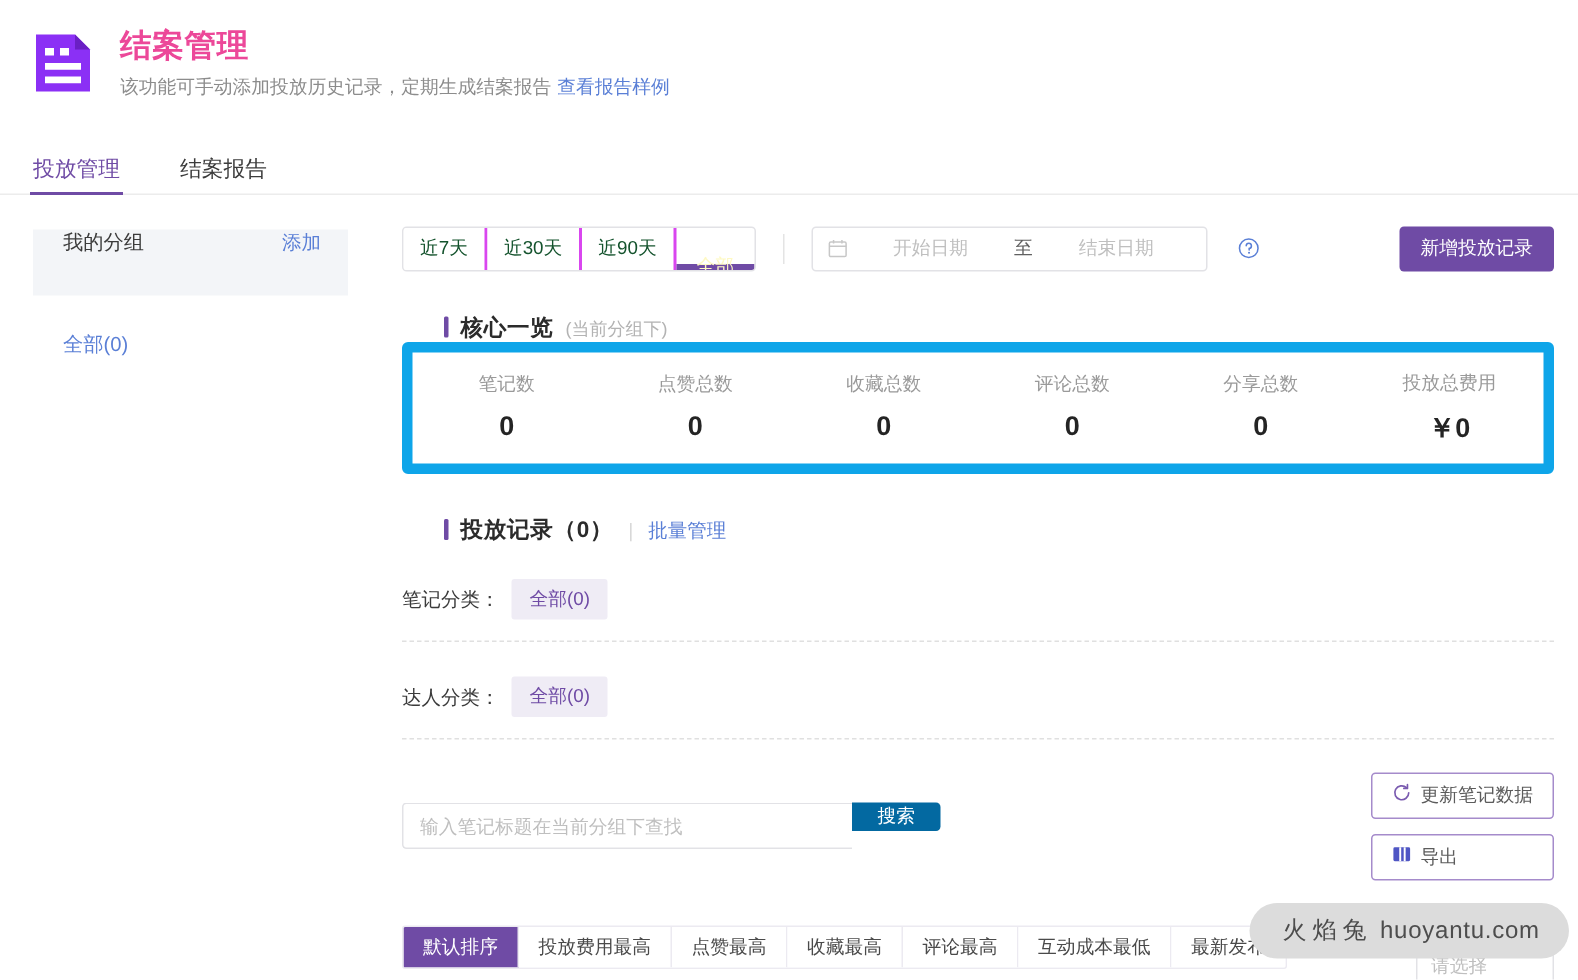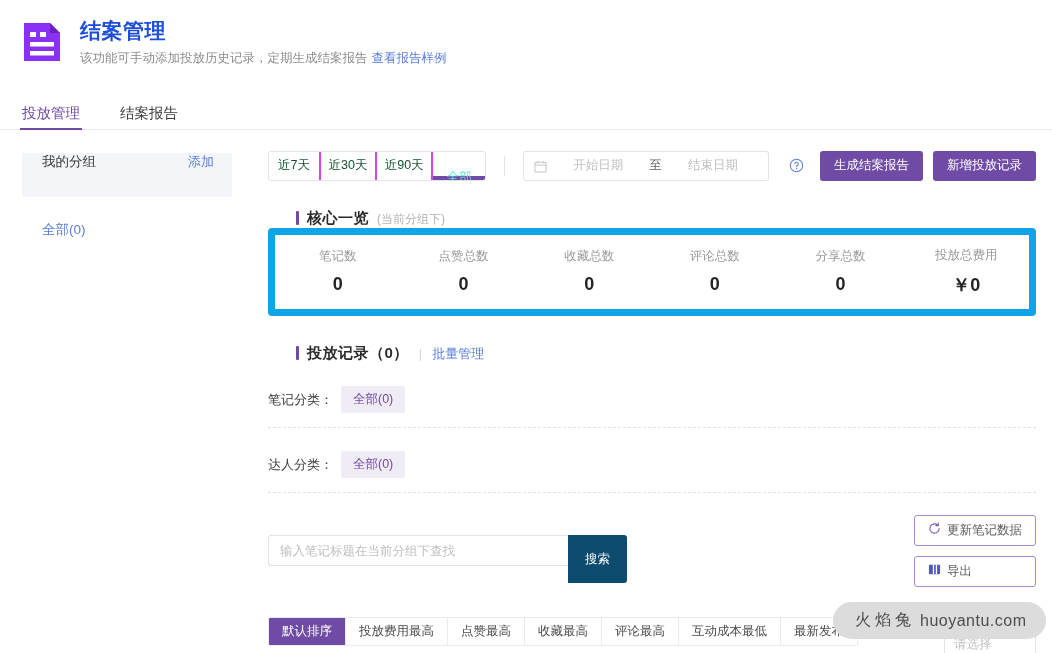--- a/index.html
+++ b/index.html
@@ -20,21 +20,21 @@
   }
   .app-icon {
     width: 44px; height: 44px;
     flex: 0 0 44px;
     margin-top: 4px;
   }
   .header-texts { padding-top: 2px; }
   .header-title {
     font-size: 21px;
     font-weight: bold;
-    color: #1d4ed8;
+    color: #ec4899;
     letter-spacing: 0.5px;
     line-height: 1.25;
   }
   .header-sub {
     margin-top: 6px;
     font-size: 12.5px;
     color: #8c8c8c;
     line-height: 1.4;
   }
   .header-sub .sample-link {
@@ -127,21 +127,21 @@
     align-items: center;
     justify-content: center;
     font-size: 12.5px;
     color: #14532d;
     background: #fff;
     border-right: 2px solid #d946ef;
     cursor: pointer;
     white-space: nowrap;
   }
   .seg-btn:last-child { border-right: none; }
-  .seg-btn.active { background: #6f4ba5; color: #5eead4; margin-top: 24px; }
+  .seg-btn.active { background: #6f4ba5; color: #fef9c3; margin-top: 24px; }
 
   .seg-div {
     width: 1px; height: 20px;
     background: #e4e4e4;
     margin: 0 8px;
   }
 
   .daterange {
     display: flex;
     align-items: center;
@@ -264,22 +264,22 @@
     border-right: none;
     border-radius: 3px 0 0 3px;
     padding: 0 11px;
     font-size: 12.5px;
     color: #333;
     font-family: inherit;
     outline: none;
   }
   .search-input::placeholder { color: #bfbfbf; }
   .search-btn {
-    height: 48px;
-    background: #0c4a6e;
+    height: 19px;
+    background: #0369a1;
     color: #fff;
     border: none;
     border-radius: 0 3px 3px 0;
     padding: 0 17px;
     font-size: 12.5px;
     cursor: pointer;
     font-family: inherit;
   }
   .search-right { margin-left: auto; display: flex; gap: 10px; flex-direction: column; }
   .btn-outline {
@@ -430,21 +430,20 @@
 
       <span class="help-icon">
         <svg viewBox="0 0 16 16" width="15" height="15">
           <circle cx="8" cy="8" r="6.6" fill="none" stroke="#5a7fd6" stroke-width="1.1"></circle>
           <path d="M6.2 6.2a1.85 1.85 0 1 1 2.1 1.95v1.1" fill="none" stroke="#5a7fd6" stroke-width="1.1" stroke-linecap="round"></path>
           <circle cx="8.2" cy="11.2" r=".75" fill="#5a7fd6"></circle>
         </svg>
       </span>
 
       <div class="filter-right">
-        <button class="btn-primary">生成结案报告</button>
         <button class="btn-primary">新增投放记录</button>
       </div>
     </div>
 
     <div class="sec-title">
       <span class="sec-bar"></span>
       <span class="sec-name">核心一览</span>
       <span class="sec-note">(当前分组下)</span>
     </div>
 

